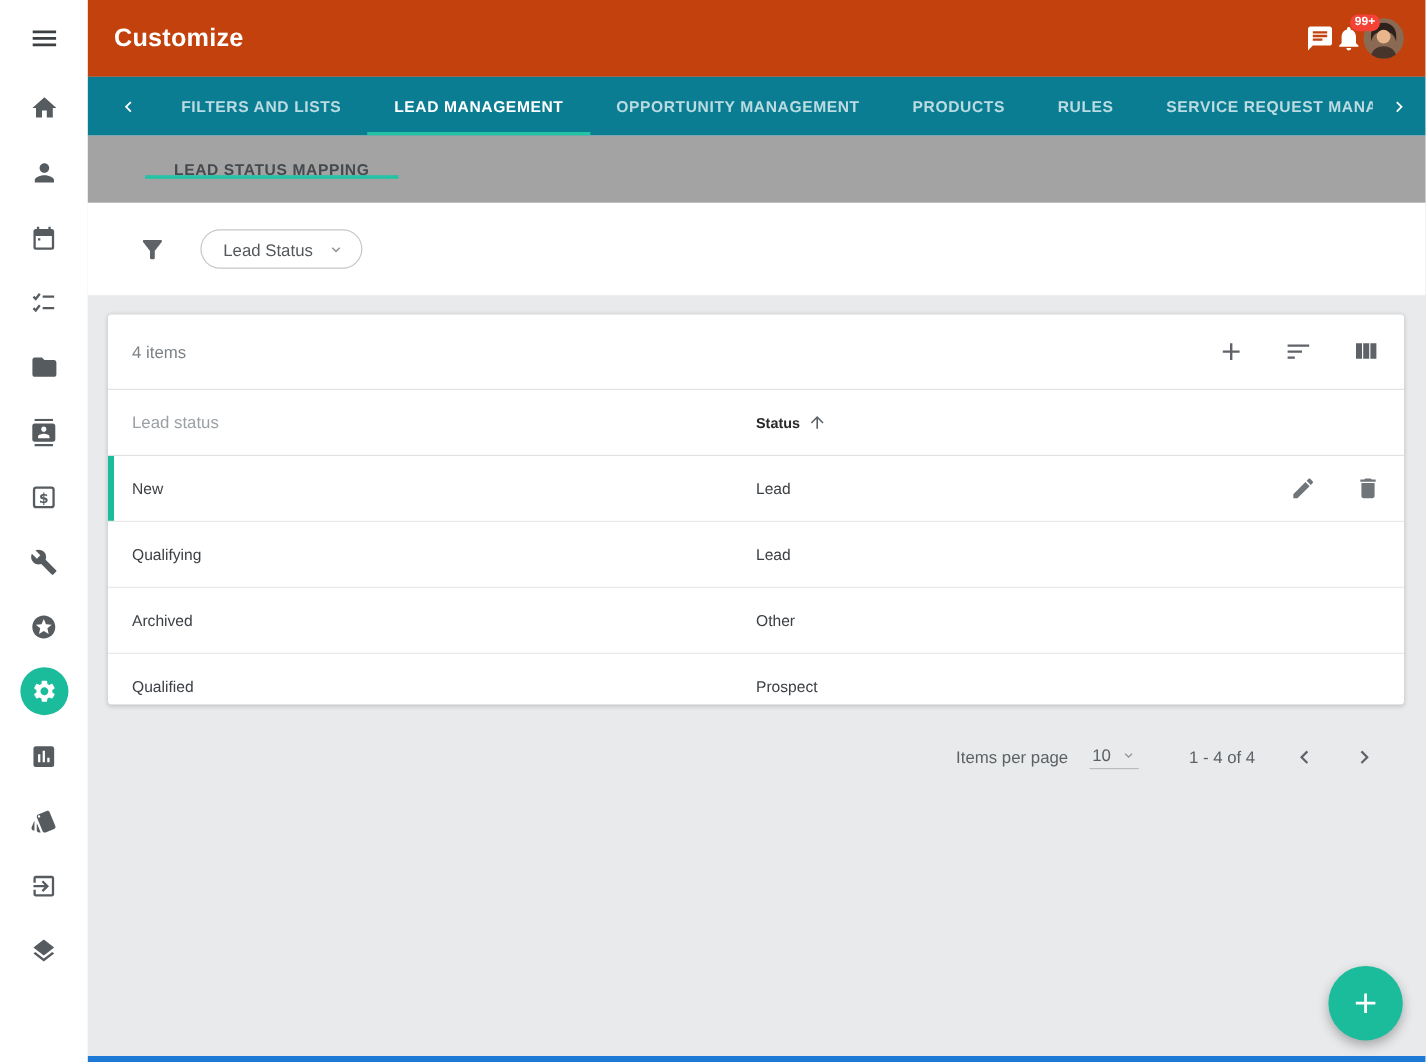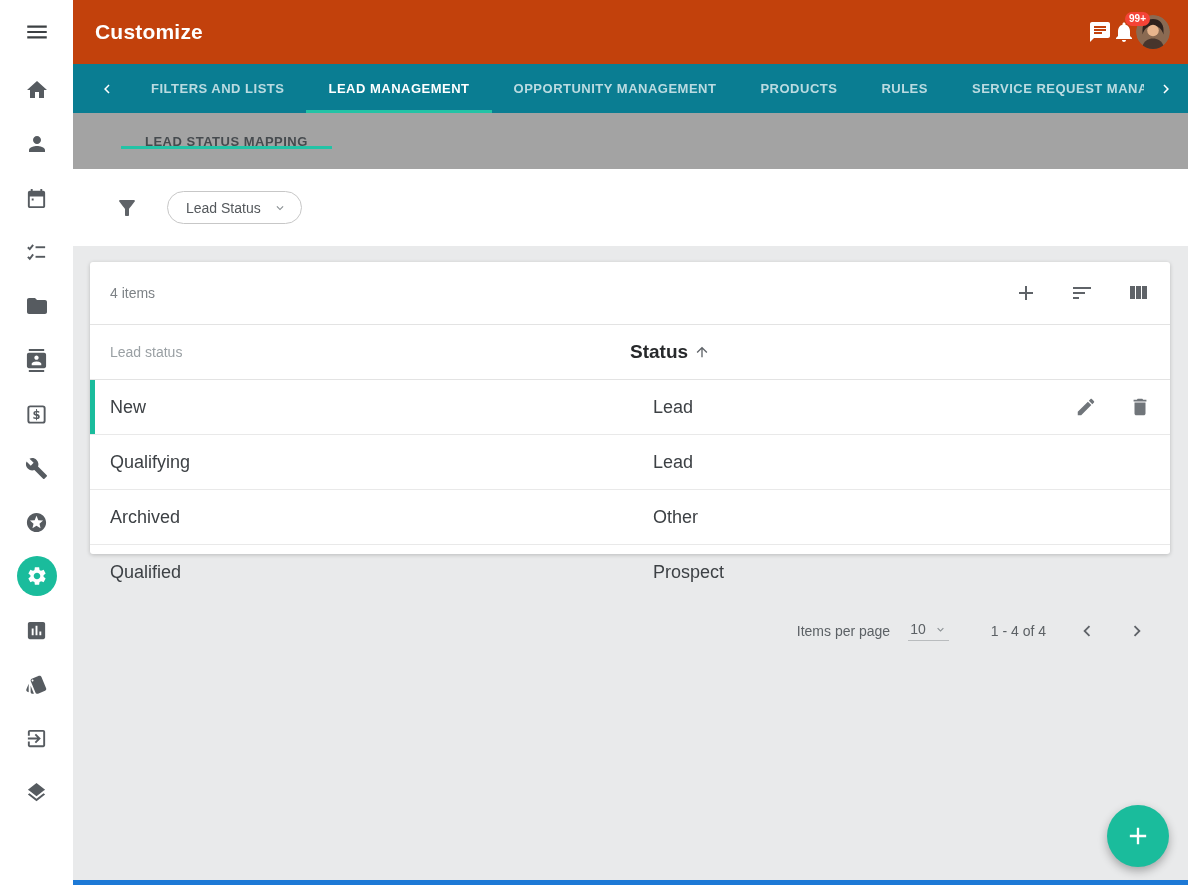--- a/index.html
+++ b/index.html
@@ -90,41 +90,41 @@
   .funnel { color:#5f6368; cursor:pointer; }
   .chip {
     height:33px; border:1px solid #c7c7c7; border-radius:17px;
     display:flex; align-items:center; gap:12px; padding:0 14px 0 18px;
     color:#54585c; font-size:14px; cursor:pointer; background:#fff;
   }
   .chip svg { color:#8a8f93; }
 
   
   .card {
-    position:absolute; left:90px; top:262px; width:1080px; height:292px;
+    position:absolute; left:90px; top:262px; width:1080px; height:325px;
     background:#ffffff; border-radius:3px;
     box-shadow:0 1px 4px rgba(0,0,0,.2);
   }
   .card-toolbar {
     height:63px; display:flex; align-items:center;
     padding:0 20px; border-bottom:1px solid #e3e3e3;
   }
   .items-count { color:#7d8286; font-size:14px; }
   .toolbar-icons { margin-left:auto; display:flex; gap:32px; }
   .tool { color:#5f6368; cursor:pointer; }
 
   .thead, .trow { display:flex; align-items:center; height:55px; }
   .thead { border-bottom:1px solid #e3e3e3; }
   .cell.col1 { width:540px; padding-left:20px; }
   .cell.col2 { flex:1; display:flex; align-items:center; gap:6px; }
   .thead .col1 { color:#9aa0a4; font-size:14px; cursor:pointer; }
-  .thead .col2 { color:#27292b; font-size:19px; font-weight:bold; cursor:pointer; }
+  .thead .col2 { color:#27292b; font-size:12px; font-weight:bold; cursor:pointer;align-items:flex-end; }
   .sort-arrow { color:#5f6368; }
 
-  .trow { border-bottom:1px solid #e9e9e9; font-size:18px; color:#3d4145; position:relative; cursor:pointer;gap:23px; }
+  .trow { border-bottom:1px solid #e9e9e9; font-size:13px; color:#3d4145; position:relative; cursor:pointer; }
   .trow.last { border-bottom:none; }
   .trow.selected::before {
     content:""; position:absolute; left:0; top:0; bottom:0; width:5px;
     background:#1abc9c;
   }
   .row-actions { position:absolute; right:19px; top:0; bottom:0; display:flex; align-items:center; gap:32px; }
   .action { color:#70757a; cursor:pointer; }
 
   .pagination {
     height:62px; display:flex; align-items:center; justify-content:flex-end;

